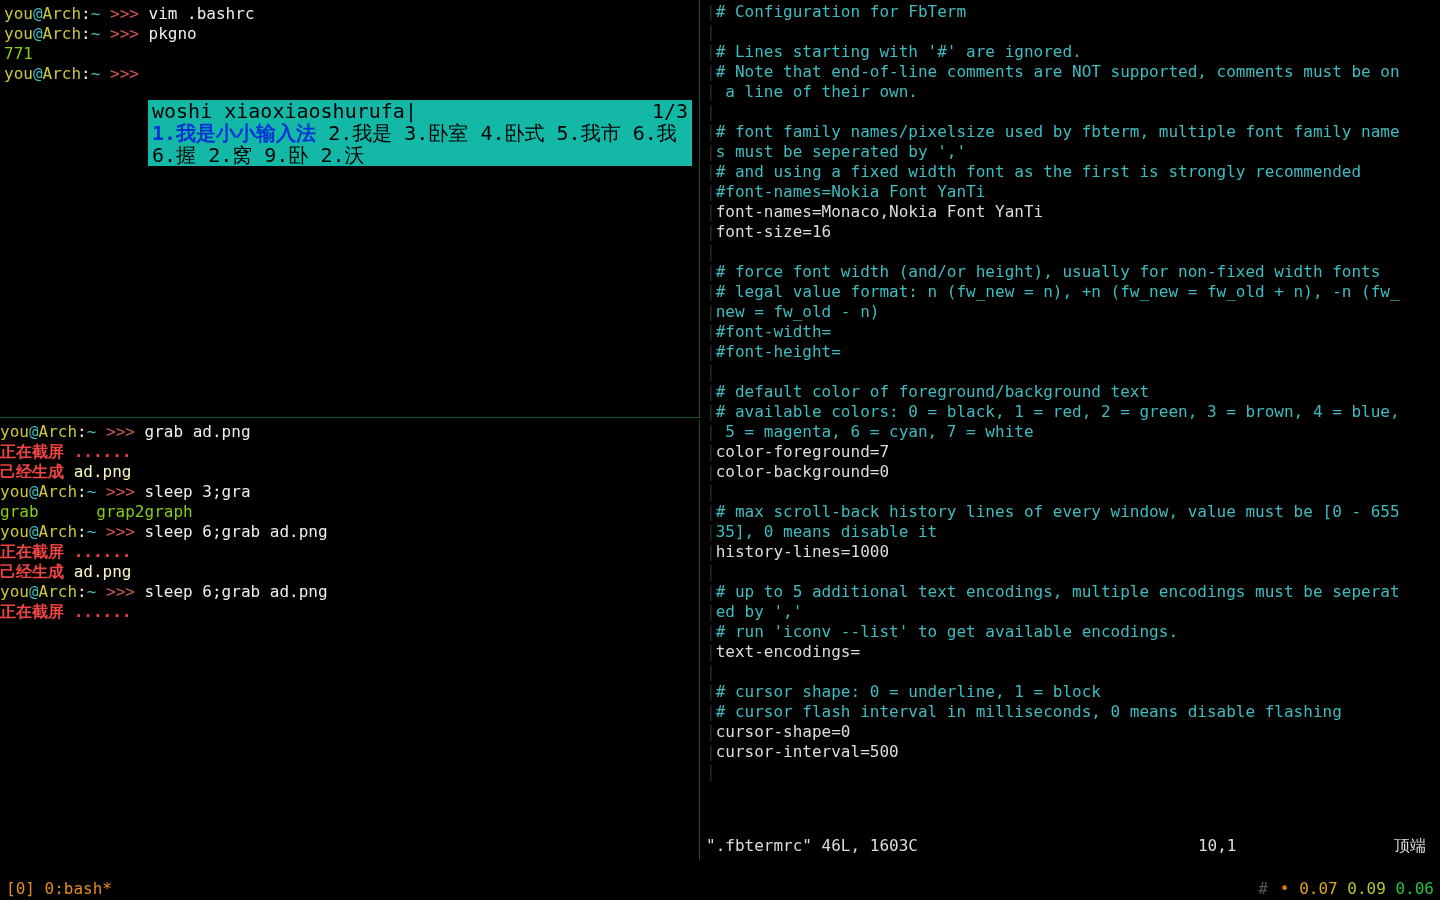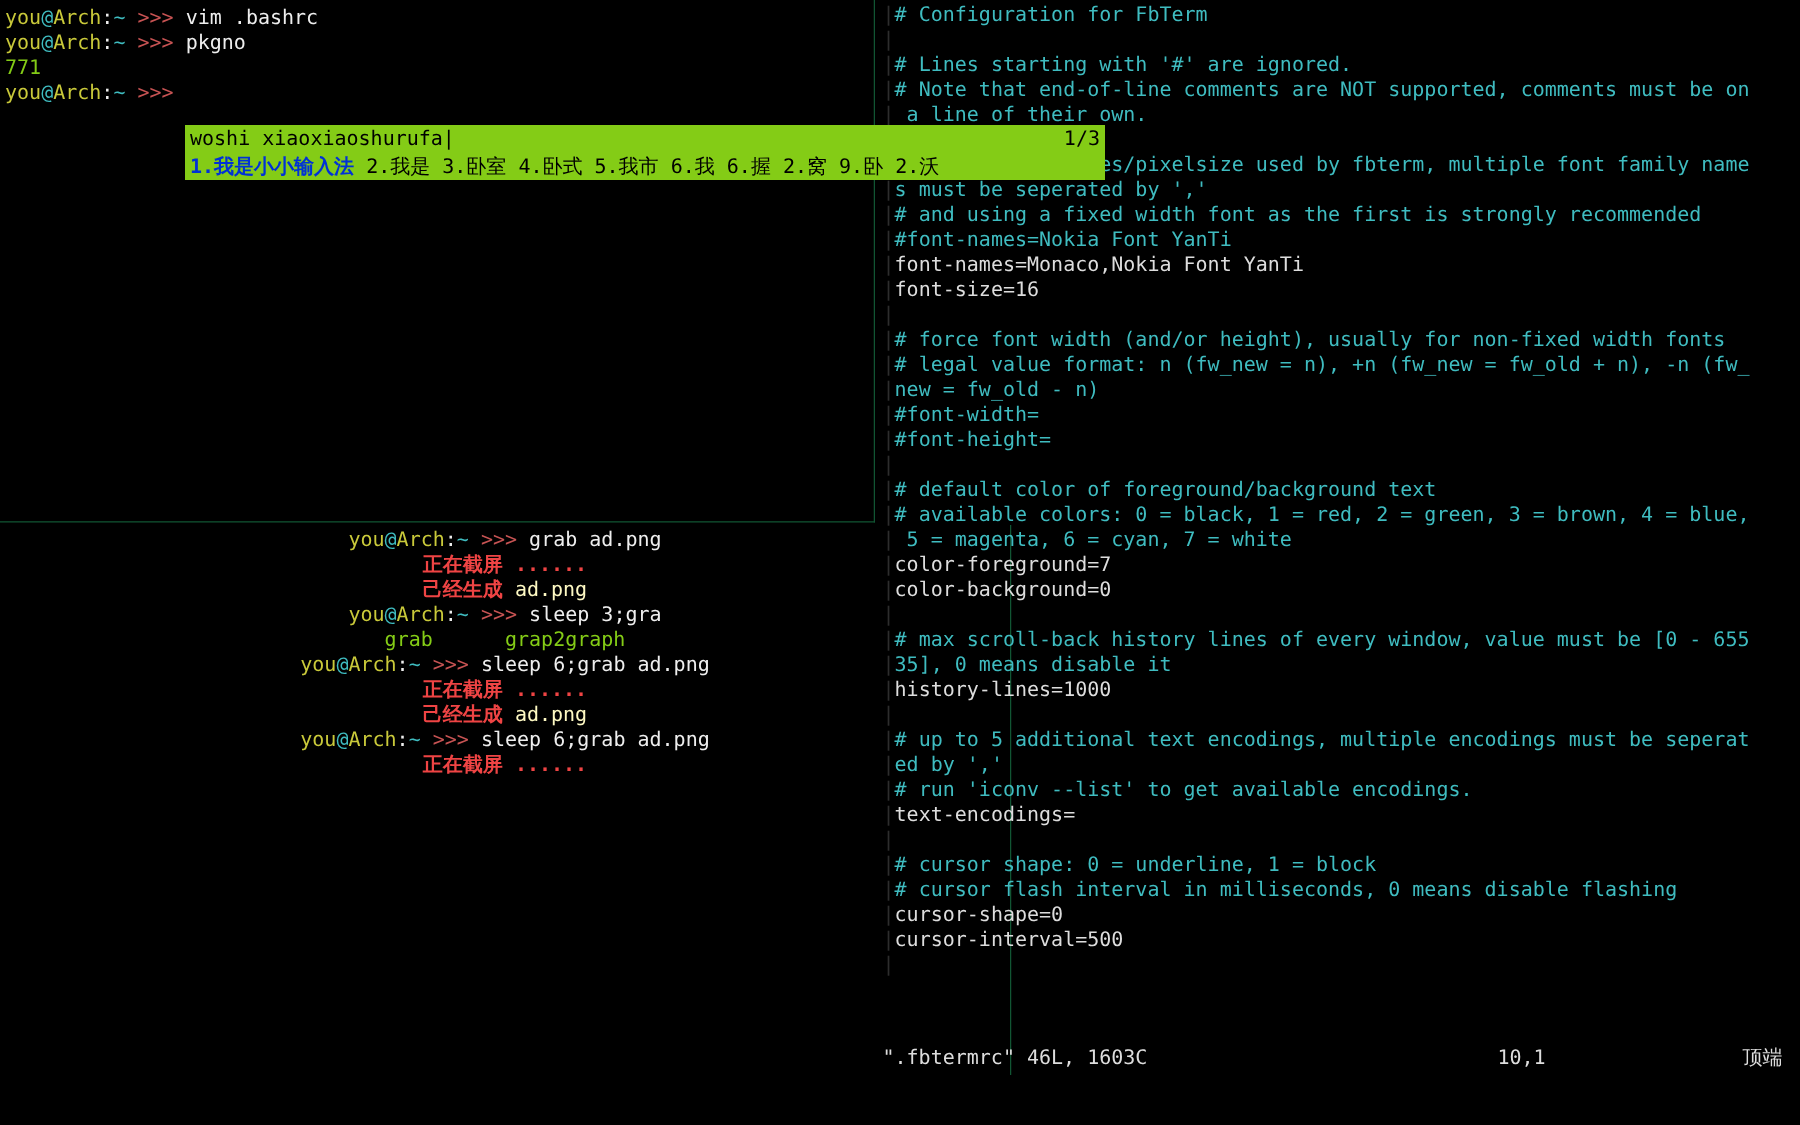--- a/index.html
+++ b/index.html
@@ -10,43 +10,43 @@
     font-size: 16px; line-height: 20px;
     overflow: hidden;
   }
   .screen { position: relative; width: 100%; height: 100%; }
   .pane {
     position: absolute;
     overflow: hidden;
     white-space: pre;
   }
   .left-top { left: 0; top: 0; width: 700px; height: 418px; border-right: 1px solid #153; border-bottom: 1px solid #153; padding: 4px 4px; }
-  .left-bot { left: 0; top: 420px; width: 809px; height: 440px; border-right: 1px solid #153; padding: 2px 0; text-align: center; }
+  .left-bot { left: 0; top: 420px; width: 700px; height: 440px; border-right: 1px solid #153; padding: 2px 0; }
   .right  { left: 702px; top: 0; width: 738px; height: 860px; padding: 2px 4px; }
 
   
   .u { color: #c9c93a; }         
   .c { color: #3fbcc0; }         
   .p { color: #c75353; }         
   .cmd { color: #eee; }
   .out { color: #84cc16; }
   .gen { color: #fef9c3; }       
   .wi { color: #ef4444; font-weight: bold; }        
   .cfg { color: #ddd; }
   .pipe { color: #2d2d2d; }
 
   
   .ime {
     position: absolute;
     left: 148px; top: 100px;
-    width: 736px;
-    background: #84cc16;
+    width: 544px;
+    background: #14b8a6;
     color: #000;
     font-family: inherit;
-    font-size: 16px;
+    font-size: 20px;
     line-height: 22px;
     padding: 0 4px;
   }
   .ime-row1 { display: flex; justify-content: space-between; }
   .ime-input::after { content: "|"; color: #000; }
   .ime-cands span { }
   .ime-sel { color: #0032d6; font-weight: bold; }
 
   
   .statusbar {
@@ -96,14 +96,26 @@
   </div>
 
   <div class="ime">
     <div class="ime-row1">
       <span class="ime-input">woshi xiaoxiaoshurufa</span>
       <span>1/3</span>
     </div>
     <div class="ime-cands" id="imec"><span class="ime-sel">1.我是小小输入法</span> <span class="">2.我是</span> <span class="">3.卧室</span> <span class="">4.卧式</span> <span class="">5.我市</span> <span class="">6.我</span> <span class="">6.握</span> <span class="">2.窝</span> <span class="">9.卧</span> <span class="">2.沃</span> </div>
   </div>
 
+  <div class="statusbar">
+    <span class="stat-left">[0] 0:bash*</span>
+    <span class="stat-right">
+      <span class="stat-hash">#</span>
+      <span>
+        <span class="dot">•</span>
+        <span class="stat-load1">0.07</span>
+        <span class="stat-load2">0.09</span>
+        <span class="stat-load3">0.06</span>
+      </span>
+    </span>
+  </div>
 
 </div>
 
 </body></html>

